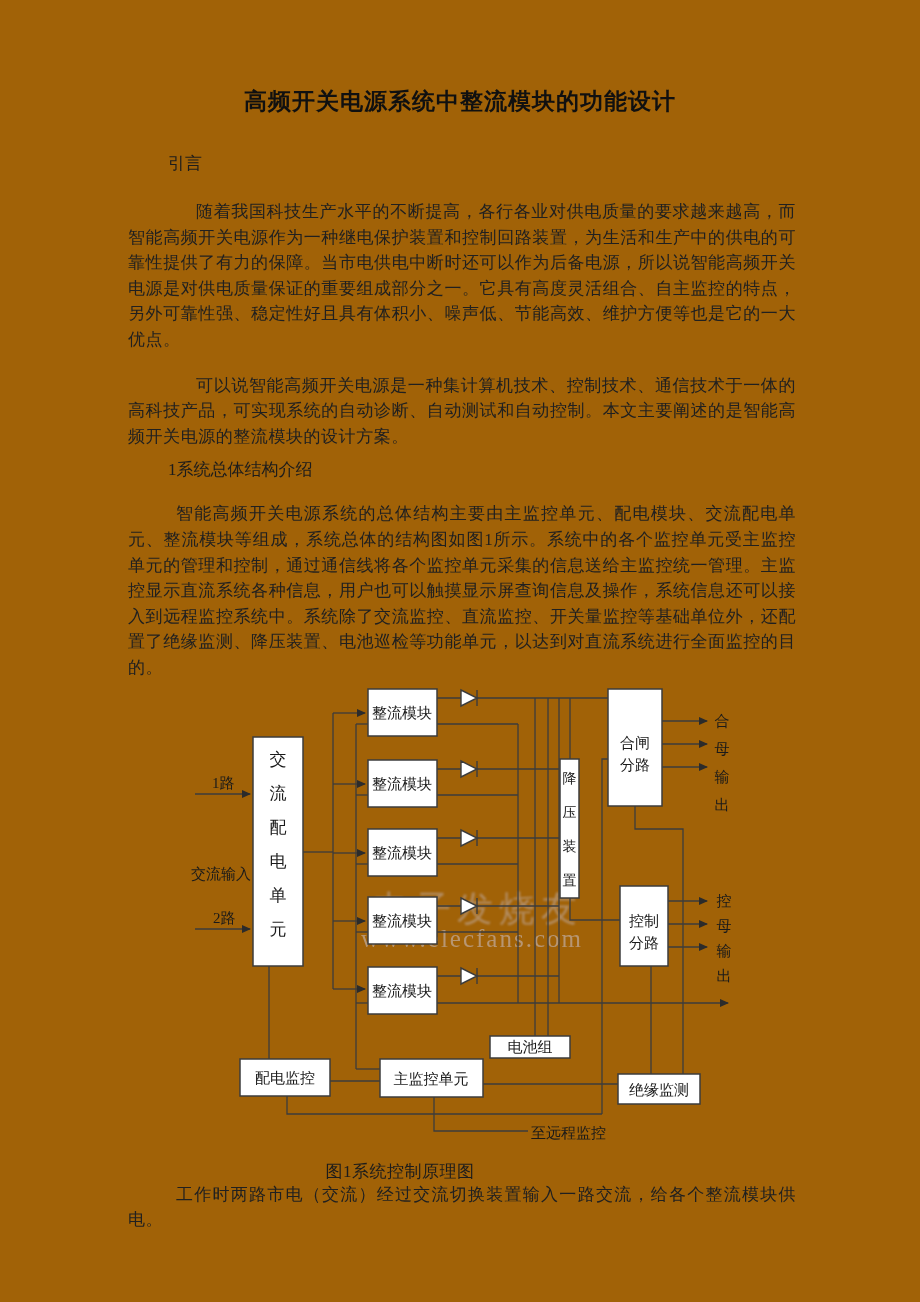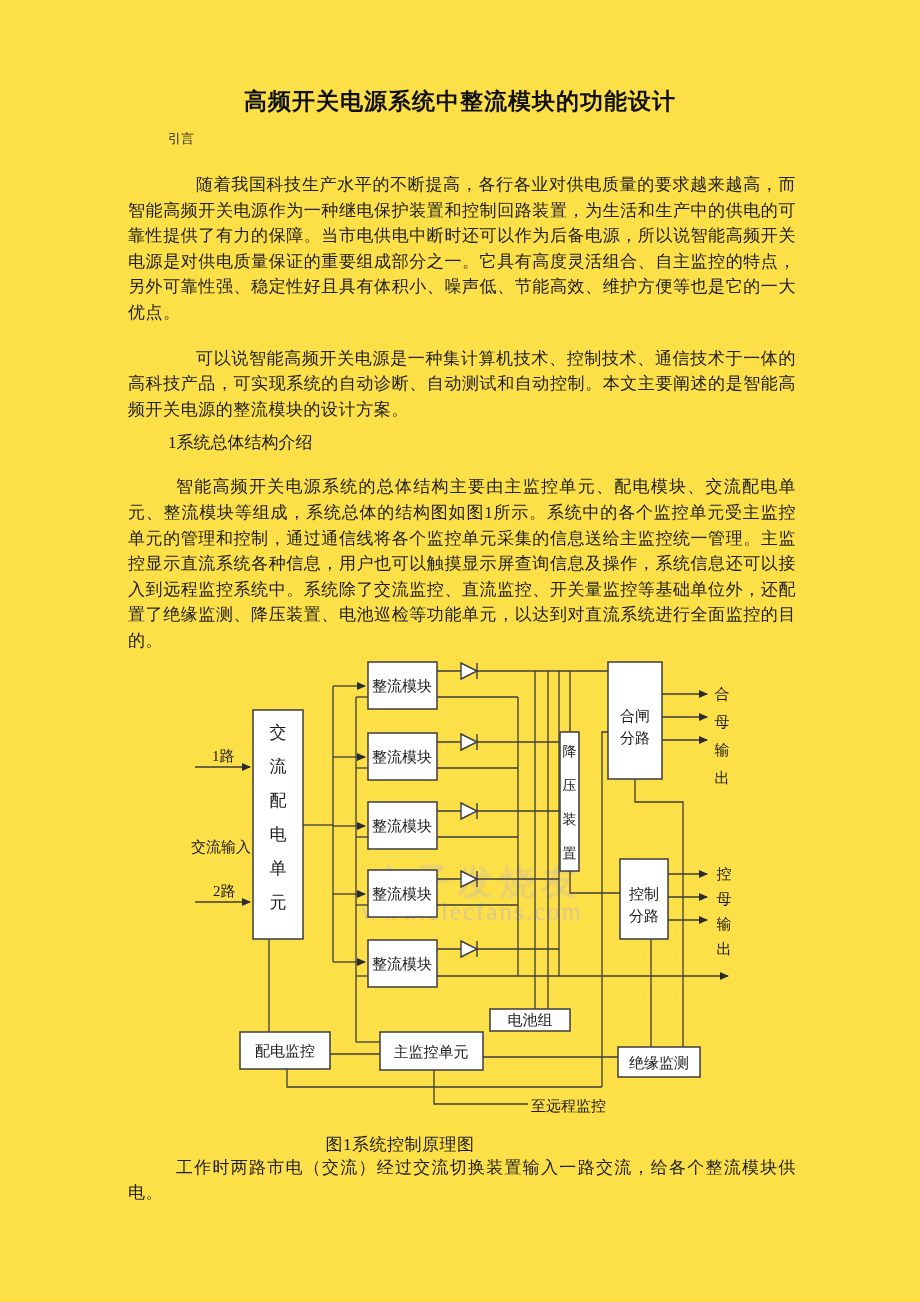--- a/index.html
+++ b/index.html
@@ -1,38 +1,38 @@
 <!DOCTYPE html>
 <html><head>
 <meta charset="utf-8">
 <style>
   html,body{margin:0;padding:0;background:#fff;}
   .page{
     position:relative;
     width:920px;height:1302px;
-    background:#fde047;
+    background:#a16207;
     font-family:"Liberation Serif", serif;
     color:#1c1c1c;
     overflow:hidden;
     box-sizing:border-box;
     padding-top:86px;
   }
   .doc-title{
     margin:0;
     width:920px;
     text-align:center;
     font-family:"Liberation Sans", sans-serif;
     font-size:23px;
     font-weight:700;
     letter-spacing:1px;
     color:#101010;
     height:44px;
   }
   .content{width:668px;margin-left:128px;}
-  .intro-label{padding-left:40px;font-size:13px;}
+  .intro-label{margin-top:22px;padding-left:40px;font-size:17px;}
   .para{
     margin:0;
     font-size:17px;
     line-height:25.6px;
     letter-spacing:0.55px;
     text-align:justify;
     color:#202020;
   }
   .p1{margin-top:24px;text-indent:68px;}
   .p2{margin-top:20px;text-indent:68px;}

